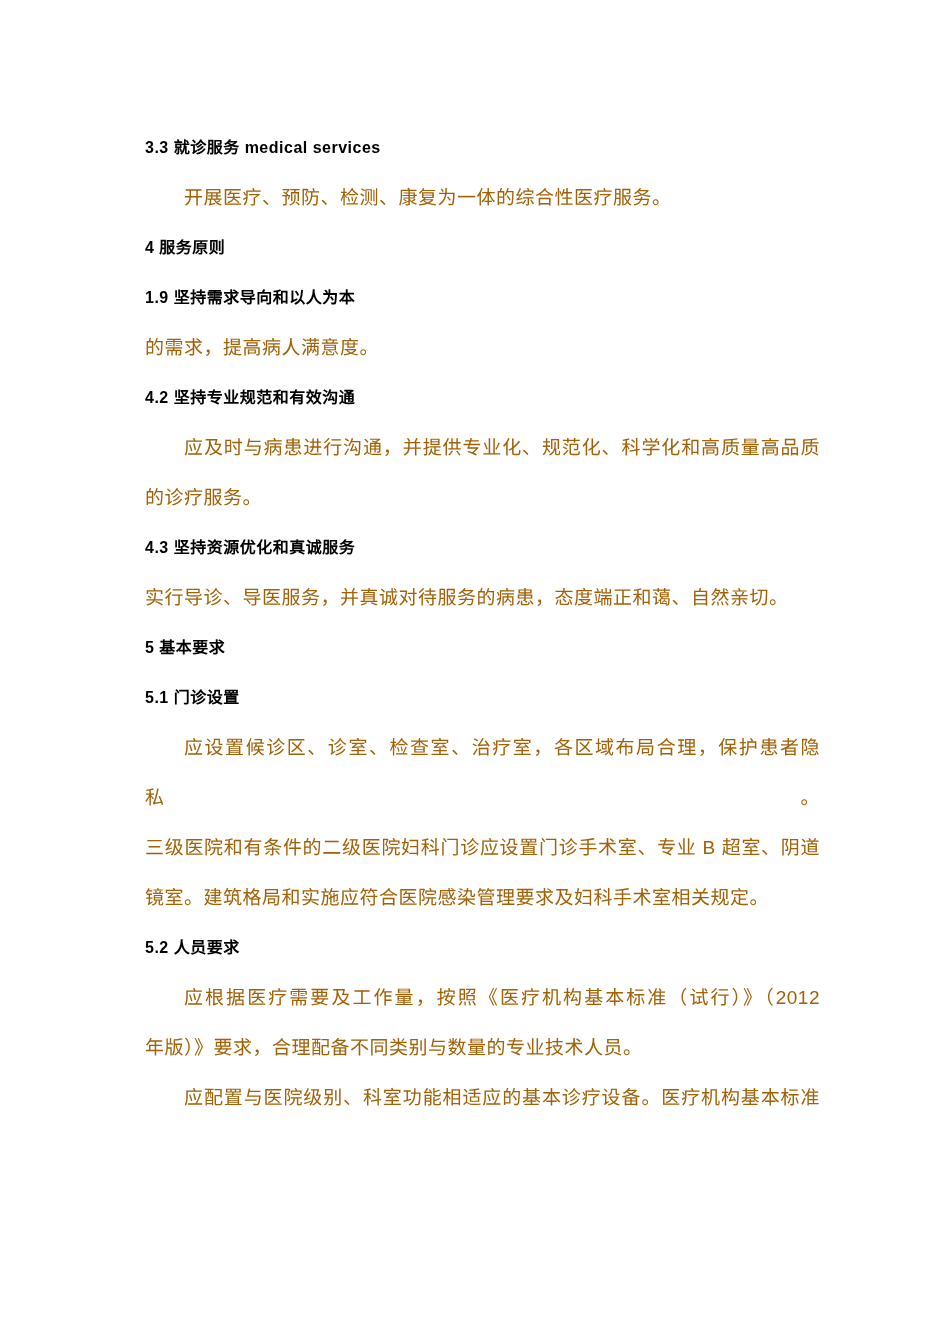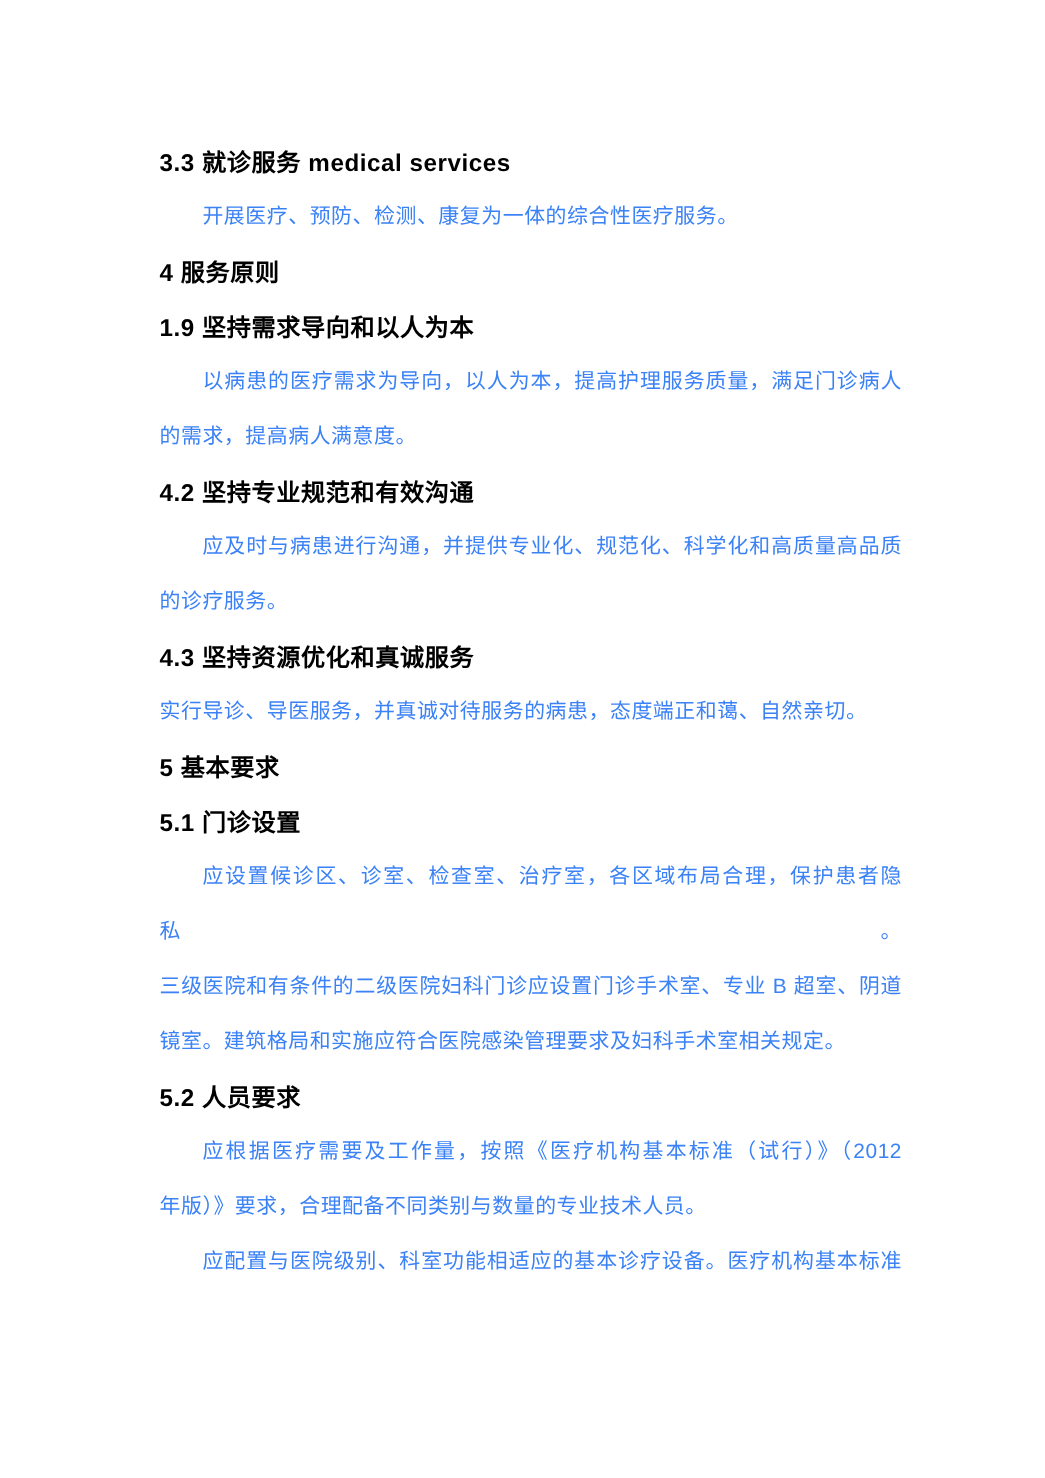--- a/index.html
+++ b/index.html
@@ -12,33 +12,33 @@
     width: 950px;
     height: 1344px;
     margin: 0 auto;
     background: #ffffff;
     box-sizing: border-box;
     padding: 123px 130px 0 145px;
     overflow: hidden;
     font-family: "Liberation Sans", "DejaVu Sans", sans-serif;
   }
   .heading {
-    font-size: 22px;
+    font-size: 16px;
     font-weight: bold;
     color: #000000;
     line-height: 50px;
     white-space: nowrap;
     letter-spacing: 0.5px;
   }
   .para {
     margin: 0;
   }
   .line {
     font-size: 19px;
-    color: #3b82f6;
+    color: #a16207;
     line-height: 50px;
     text-align: justify;
     text-align-last: justify;
     text-justify: inter-ideograph;
     letter-spacing: 0.5px;
   }
   .line.indent {
     text-indent: 39px;
   }
   .line.last {
@@ -54,21 +54,20 @@
 
   <div class="para">
     <div class="line indent last">开展医疗、预防、检测、康复为一体的综合性医疗服务。</div>
   </div>
 
   <div class="heading">4 服务原则</div>
 
   <div class="heading">1.9 坚持需求导向和以人为本</div>
 
   <div class="para">
-    <div class="line indent">以病患的医疗需求为导向，以人为本，提高护理服务质量，满足门诊病人</div>
     <div class="line last">的需求，提高病人满意度。</div>
   </div>
 
   <div class="heading">4.2 坚持专业规范和有效沟通</div>
 
   <div class="para">
     <div class="line indent">应及时与病患进行沟通，并提供专业化、规范化、科学化和高质量高品质</div>
     <div class="line last">的诊疗服务。</div>
   </div>
 

